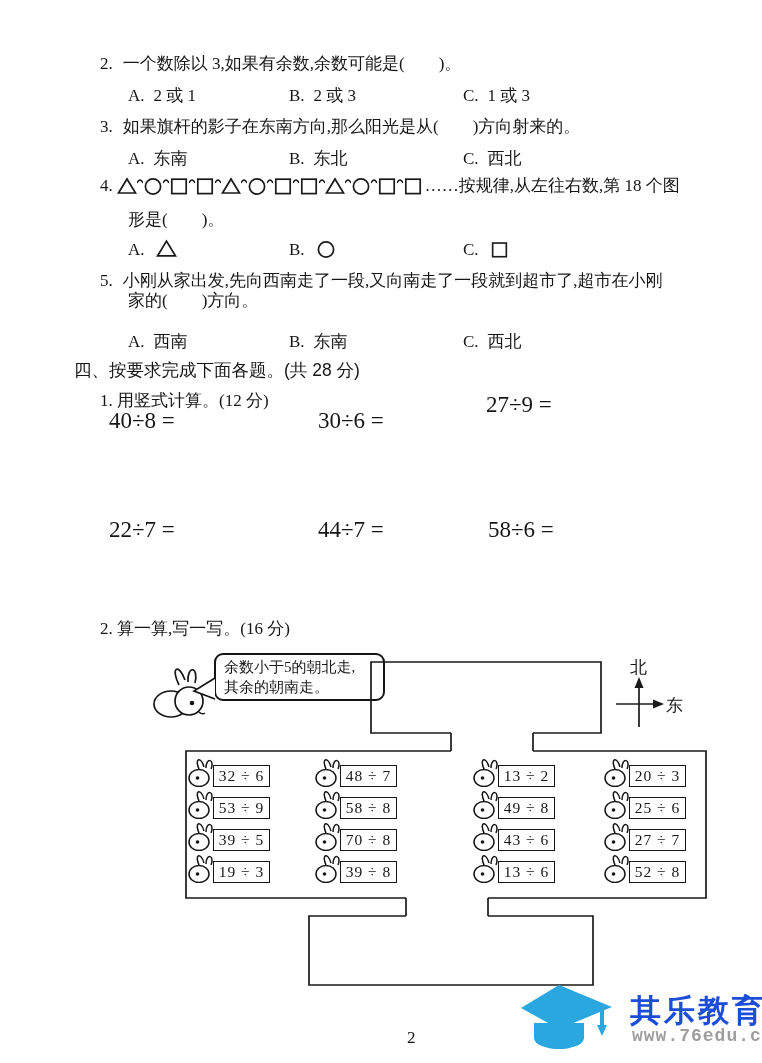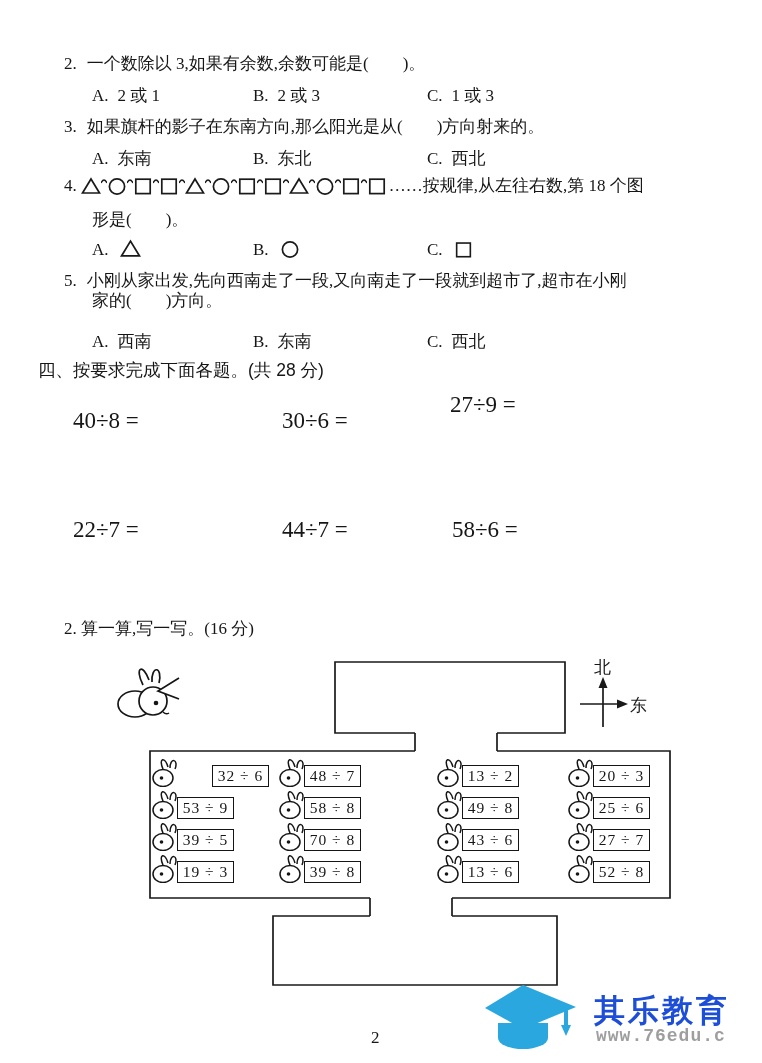--- a/index.html
+++ b/index.html
@@ -1,18 +1,18 @@
 <!DOCTYPE html>
 <html><head>
 <meta charset="utf-8">
 <style>
   html,body{margin:0;padding:0;}
   .page{
     position:relative; width:726px; height:1063px; background:#ffffff;
-    font-family:"Liberation Serif","DejaVu Serif",serif; color:#161616; overflow:hidden;
+    font-family:"Liberation Serif","DejaVu Serif",serif; color:#161616; overflow:hidden;margin-left:36px;
   }
   .abs{position:absolute; white-space:nowrap;}
   .q{font-size:17px; line-height:24px;}
   .sec-title{font-size:17.5px; font-weight:normal; font-family:"Liberation Sans","DejaVu Sans",sans-serif;}
   .num{margin-right:10px;}
   .opt-label{margin-right:9px;}
   .q4line{display:flex; align-items:center;}
   .q4line .num{margin-right:4px;}
   #shape-sequence{display:flex; align-items:center; height:24px; margin-right:2px;}
   #shape-sequence .seq-shape{display:flex; align-items:center;}
@@ -182,34 +182,39 @@
     <span class="num">5.</span><span>小刚从家出发,先向西南走了一段,又向南走了一段就到超市了,超市在小刚</span>
   </div>
   <div class="abs q" style="left:92px; top:289px;">家的(　　)方向。</div>
   <div>
     <span class="abs q" style="left:92px; top:330px;"><span class="opt-label">A.</span><span>西南</span></span>
     <span class="abs q" style="left:253px; top:330px;"><span class="opt-label">B.</span><span>东南</span></span>
     <span class="abs q" style="left:427px; top:330px;"><span class="opt-label">C.</span><span>西北</span></span>
   </div>
 
   <div class="abs sec-title" style="left:38px; top:358px;">四、按要求完成下面各题。(共 28 分)</div>
+  <div class="abs q" style="left:64px; top:389px;">1. 用竖式计算。(12 分)</div>
 
   <div>
     <span class="abs calc" style="left:73px;  top:408px;">40÷8 =</span>
     <span class="abs calc" style="left:282px; top:408px;">30÷6 =</span>
     <span class="abs calc" style="left:450px; top:392px;">27÷9 =</span>
   </div>
   <div>
     <span class="abs calc" style="left:73px;  top:517px;">22÷7 =</span>
     <span class="abs calc" style="left:282px; top:517px;">44÷7 =</span>
     <span class="abs calc" style="left:452px; top:517px;">58÷6 =</span>
   </div>
 
   <div class="abs q" style="left:64px; top:617px;">2. 算一算,写一写。(16 分)</div>
 
+  <div class="bubble">
+    <div>余数小于5的朝北走,</div>
+    <div>其余的朝南走。</div>
+  </div>
   <span class="big-rabbit">
     <svg width="64" height="60" viewBox="0 0 64 60">
       <g fill="#ffffff" stroke="#151515" stroke-width="1.7">
         <path d="M30,22 C21,4 30,0 36,17"></path>
         <path d="M39,19 C38,2 50,3 46,20"></path>
         <ellipse cx="22" cy="41" rx="17" ry="13"></ellipse>
         <circle cx="40" cy="38" r="14"></circle>
       </g>
       <circle cx="43" cy="40" r="2.3" fill="#151515"></circle>
       <path d="M50,49 q3,3 6,1" fill="none" stroke="#151515" stroke-width="1.5"></path>
@@ -232,21 +237,21 @@
     <polygon points="603,677 598.5,688 607.5,688" fill="#1a1a1a"></polygon>
     <polygon points="628,704 617,699.5 617,708.5" fill="#1a1a1a"></polygon>
     <path d="M179,678 L158,691 L179,699 Z" fill="#ffffff" stroke="none"></path>
     <path d="M179,678 L158,691 L179,699" fill="none" stroke="#151515" stroke-width="1.7"></path>
   </svg>
 
   <span class="abs compass-label" style="left:594px; top:656px;">北</span>
   <span class="abs compass-label" style="left:630px; top:694px;">东</span>
 
   <div id="expr-items">
-      <div class="expr-item" style="left: 150px; top: 757px; gap: 35px;">
+      <div class="expr-item" style="left: 150px; top: 757px;">
         <span class="bunny"><svg width="30" height="30" viewBox="0 0 30 30">
   <g fill="#ffffff" stroke="#151515" stroke-width="1.5">
     <path d="M13,12 C8,1 15,-1 18,10"></path>
     <path d="M20,11 C20,0 29,2 25,12"></path>
     <ellipse cx="13" cy="21" rx="10" ry="8.5"></ellipse>
   </g>
   <circle cx="11.5" cy="21" r="1.8" fill="#151515"></circle>
 </svg></span>
         <span class="expr-box">32 ÷ 6</span>
       </div>

